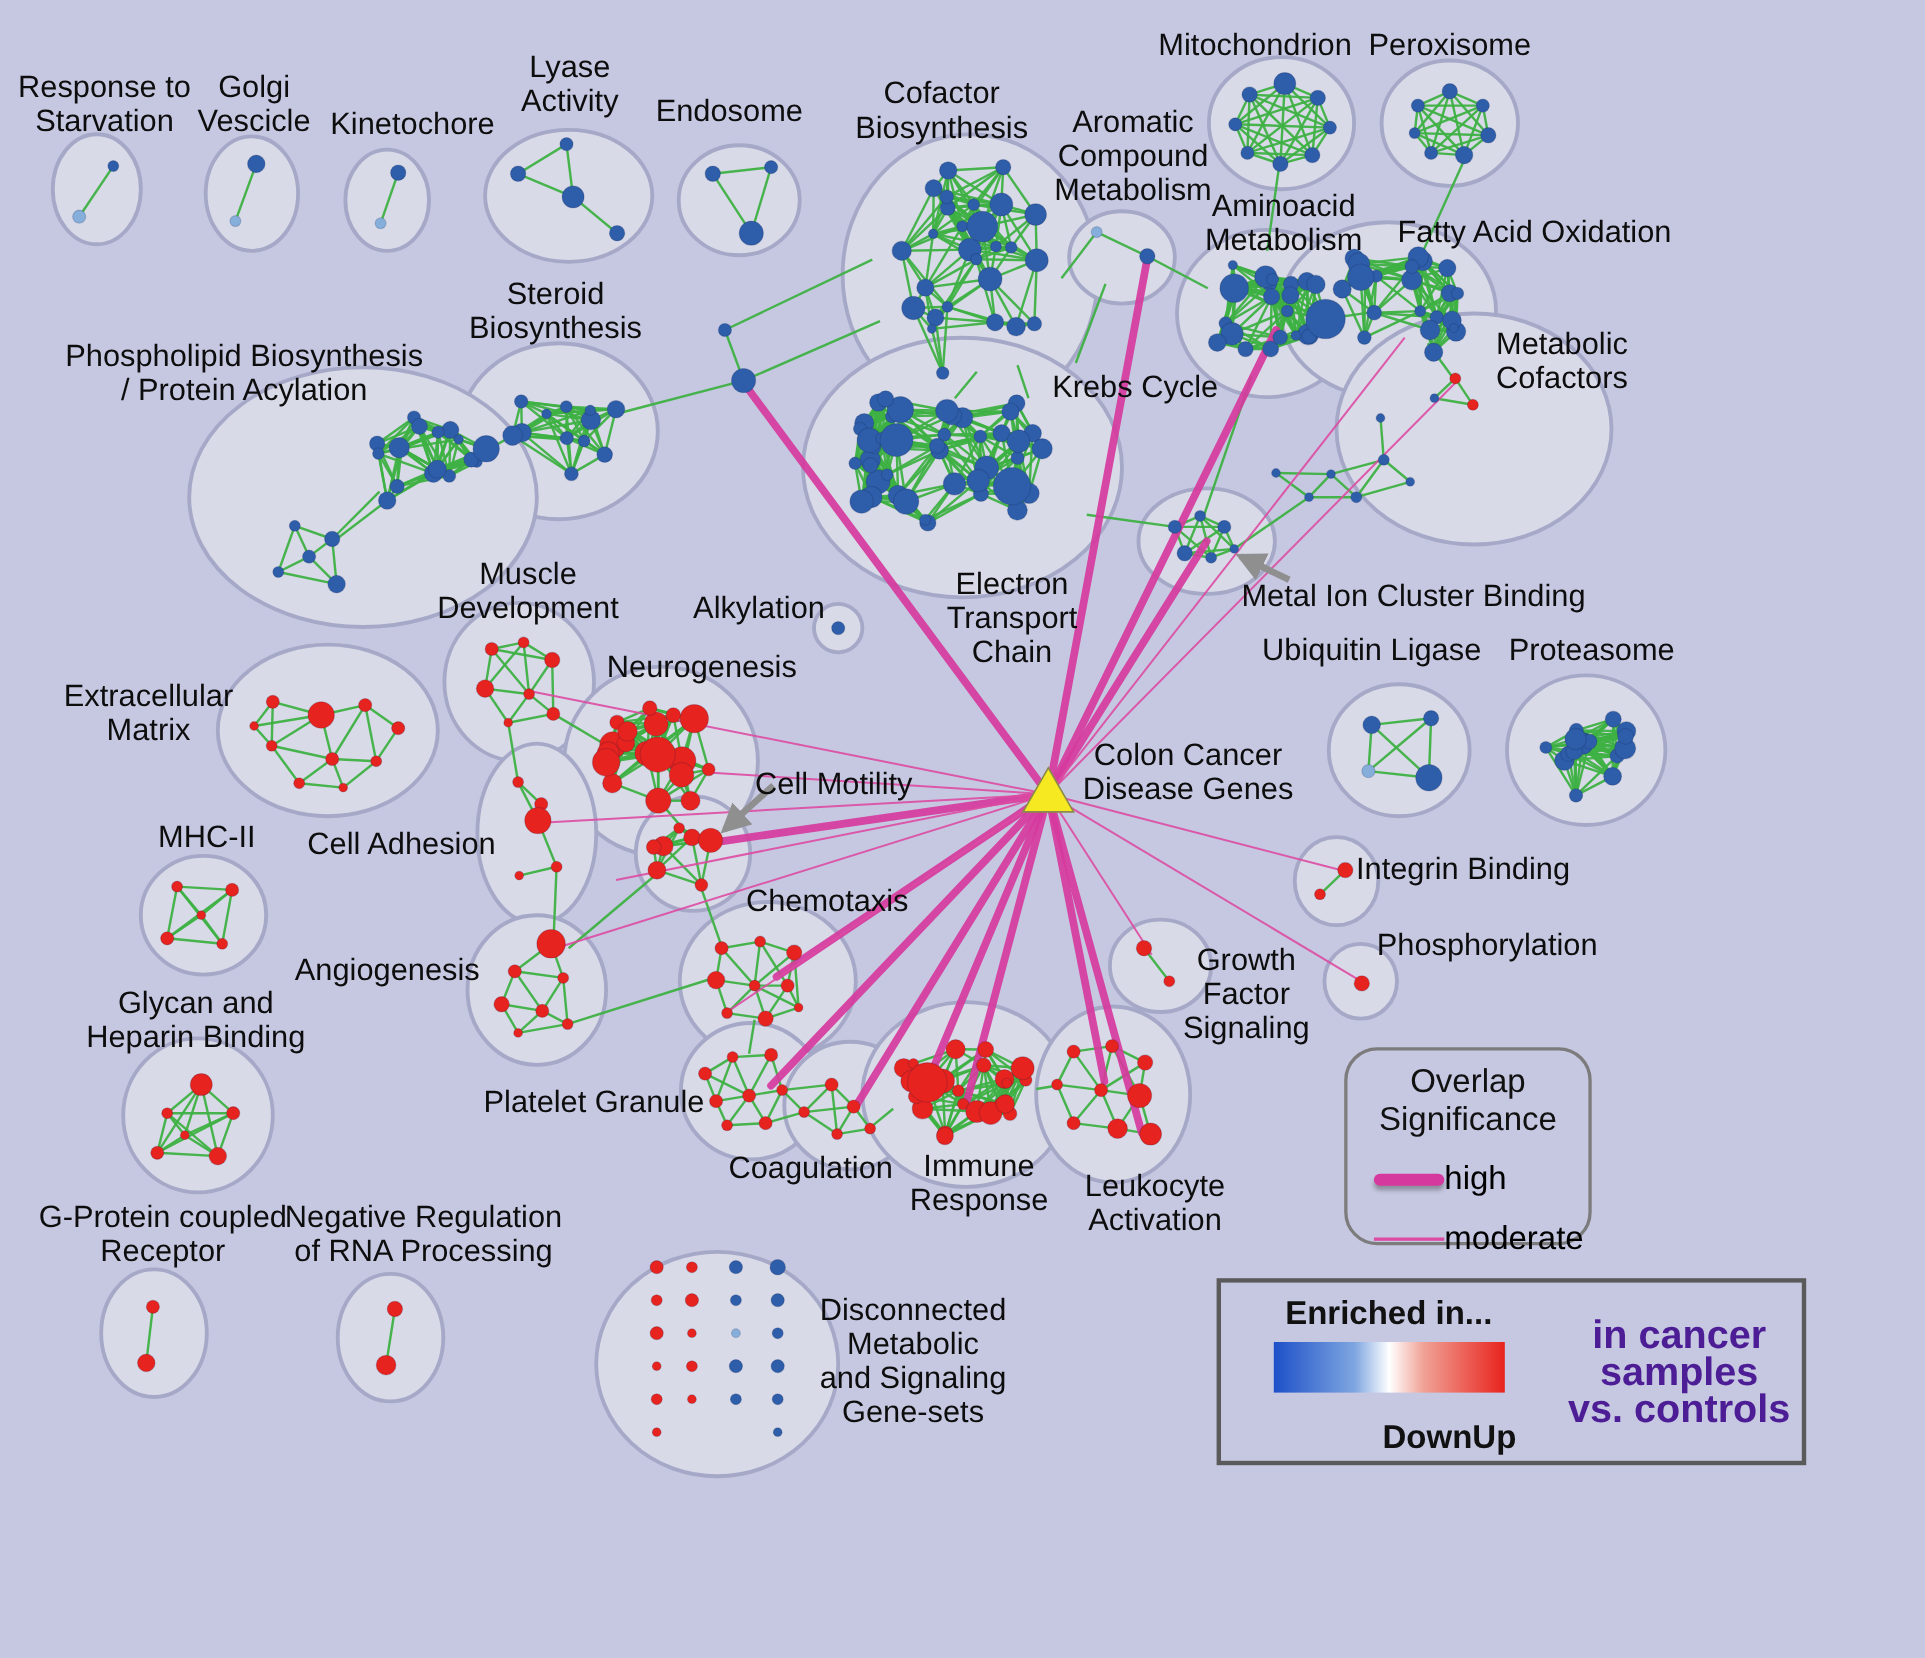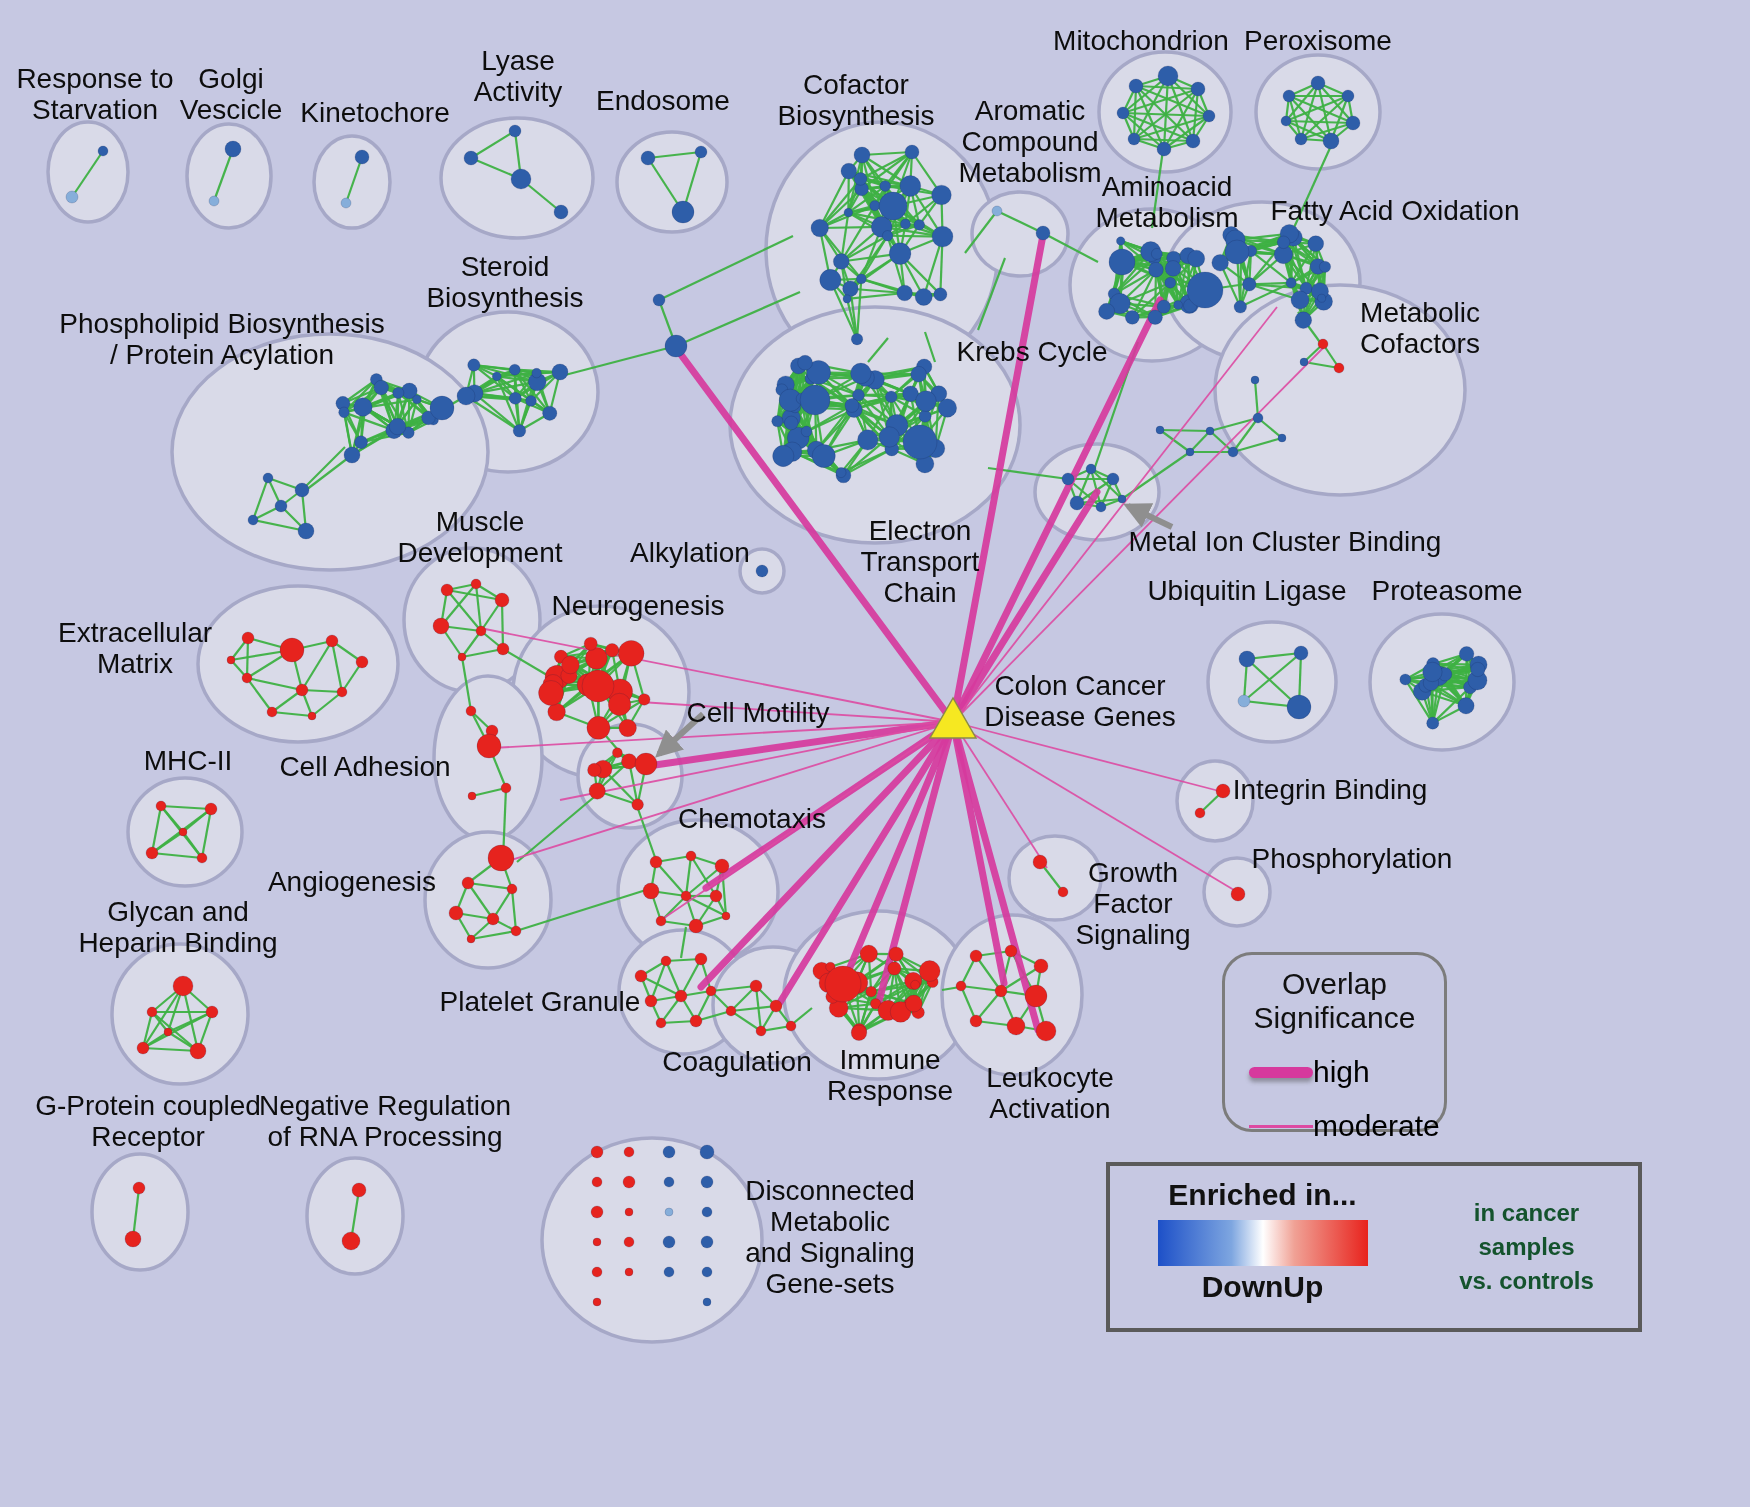--- a/index.html
+++ b/index.html
@@ -17,22 +17,22 @@
   .legend{position:absolute;background:#c6c8e2;}
   .legend-title{white-space:pre-line;text-align:center;font-size:30px;color:#111;}
   .overlap{left:1222px;top:952px;width:225px;height:180px;border:3px solid #7c7c7c;border-radius:30px;padding-top:12px;}
   .legend-row{display:flex;align-items:center;margin:20px 0 0 24px;font-size:30px;color:#000000;}
   .sw-high{width:64px;height:11px;background:#d6399d;border-radius:6px;box-shadow:0 4px 4px rgba(70,70,70,.45);flex:0 0 auto;}
   .sw-mod{width:64px;height:3px;background:#dd4aa2;flex:0 0 auto;}
   .enriched{left:1106px;top:1162px;width:536px;height:170px;border:4px solid #5a5a5a;display:flex;font-weight:bold;}
   .enr-left{width:305px;padding-top:4px;}
   .enr-title{font-size:30px;text-align:center;margin:8px 0 8px;color:#111;}
   .gbar{width:210px;height:46px;margin:0 auto;background:linear-gradient(to right,#1d50c8 0%,#7ea6e0 35%,#ffffff 50%,#f0a195 65%,#e8231d 100%);}
-  .du{display:flex;justify-content:center;width:232px;margin:4px auto 0;font-size:30px;color:#111;}
-  .enr-right{flex:1;display:flex;align-items:center;justify-content:center;font-size:24px;line-height:34px;text-align:center;white-space:pre-line;color:#14532d;}
+  .du{display:flex;justify-content:flex-end;width:232px;margin:24px auto 0;font-size:30px;color:#111;}
+  .enr-right{flex:1;display:flex;align-items:center;justify-content:center;font-size:36px;line-height:34px;text-align:center;white-space:pre-line;color:#4c1d95;}
 </style>
 </head>
 <body>
 
 <div class="stage">
 
   <svg id="net" width="1750" height="1507" viewBox="0 0 1750 1507">
     <defs>
       <marker id="arrowhead" viewBox="0 0 10 10" refX="8" refY="5" markerWidth="4.5" markerHeight="4.5" orient="auto-start-reverse">
         <path d="M0,0 L10,5 L0,10 z" fill="#8f8f8f"></path>

